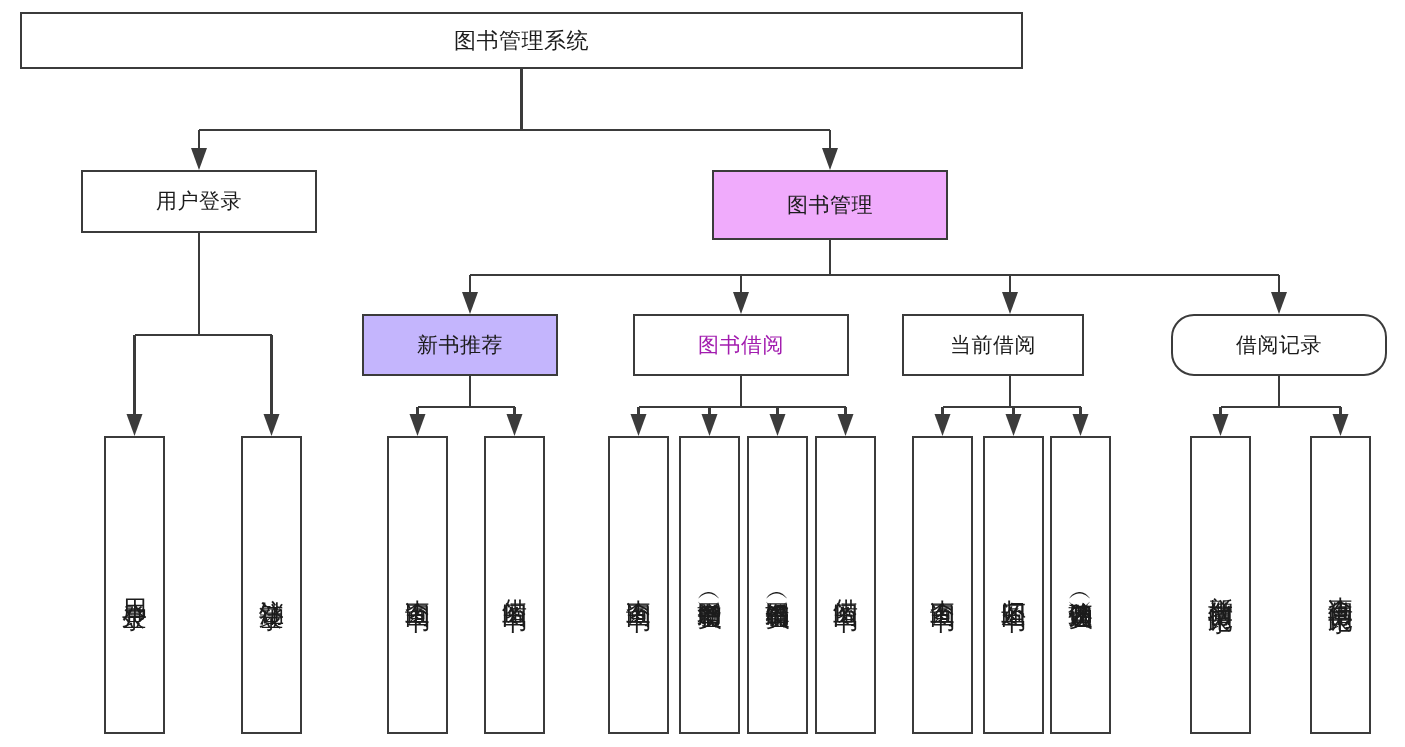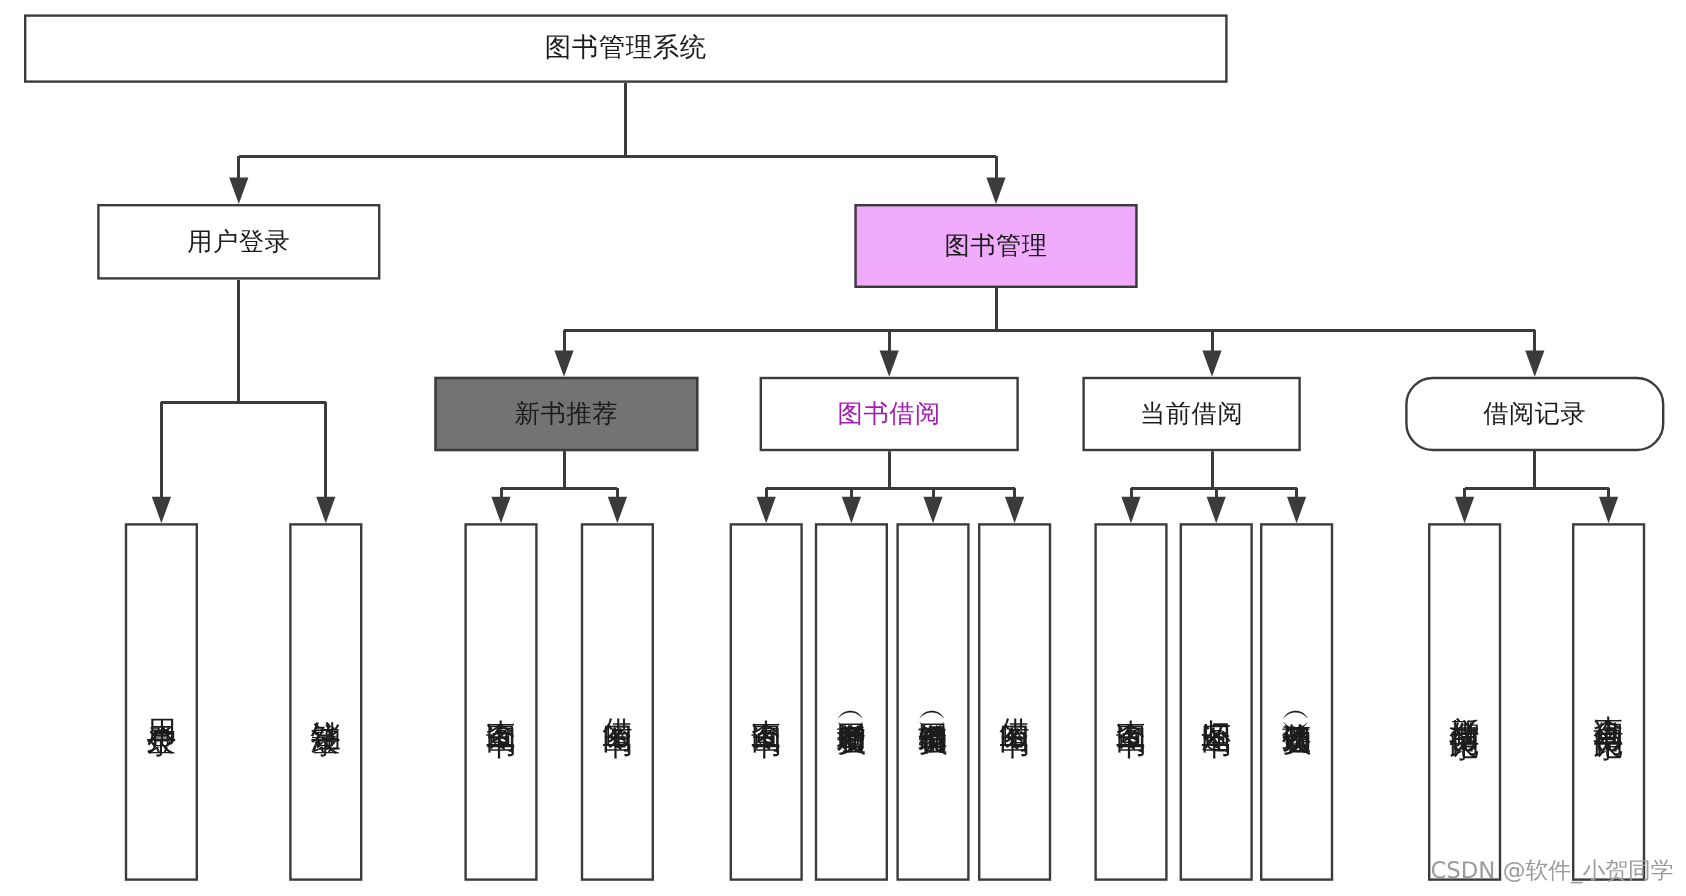--- a/index.html
+++ b/index.html
@@ -134,21 +134,21 @@
   <div id="nodes-layer">
       <div class="node h root" style="left: 20px; top: 12px; width: 1003px; height: 57px; border-color: rgb(59, 59, 59); background: rgb(255, 255, 255);">
         <span class="label" style="color: rgb(28, 28, 28); text-align: right;">图书管理系统</span>
       </div>
       <div class="node h" style="left: 81px; top: 170px; width: 236px; height: 63px; border-color: rgb(59, 59, 59); background: rgb(255, 255, 255);">
         <span class="label" style="color: rgb(28, 28, 28);">用户登录</span>
       </div>
       <div class="node h" style="left: 712px; top: 170px; width: 236px; height: 70px; border-color: rgb(59, 59, 59); background: #f0abfc;">
         <span class="label" style="color: rgb(28, 28, 28);">图书管理</span>
       </div>
-      <div class="node h" style="left: 362px; top: 314px; width: 220px; height: 62px; border-color: rgb(59, 59, 59); background: #737373;">
+      <div class="node h" style="left: 362px; top: 314px; width: 196px; height: 62px; border-color: rgb(59, 59, 59); background: #c4b5fd;">
         <span class="label" style="color: rgb(28, 28, 28);">新书推荐</span>
       </div>
       <div class="node h" style="left: 633px; top: 314px; width: 216px; height: 62px; border-color: rgb(59, 59, 59); background: rgb(255, 255, 255);">
         <span class="label" style="color: #a21caf;">图书借阅</span>
       </div>
       <div class="node h" style="left: 902px; top: 314px; width: 182px; height: 62px; border-color: rgb(59, 59, 59); background: rgb(255, 255, 255);">
         <span class="label" style="color: rgb(28, 28, 28);">当前借阅</span>
       </div>
       <div class="node h" style="left: 1171px; top: 314px; width: 216px; height: 62px; border-color: rgb(59, 59, 59); background: rgb(255, 255, 255); border-radius: 23px;">
         <span class="label" style="color: rgb(28, 28, 28);">借阅记录</span>
@@ -187,14 +187,13 @@
         <span class="label tight" style="color: rgb(28, 28, 28);">确认归还（管理员）</span>
       </div>
       <div class="node v" style="left: 1190px; top: 436px; width: 61px; height: 298px; border-color: rgb(59, 59, 59); background: rgb(255, 255, 255);">
         <span class="label" style="color: rgb(28, 28, 28);">新增借阅记录</span>
       </div>
       <div class="node v" style="left: 1310px; top: 436px; width: 61px; height: 298px; border-color: rgb(59, 59, 59); background: rgb(255, 255, 255);">
         <span class="label" style="color: rgb(28, 28, 28);">查询借阅记录</span>
       </div>
     </div>
 
-  <div class="watermark" style="left:1192px; top:713px;">CSDN @软件_小贺同学</div>
 </div>
 
 </body></html>

